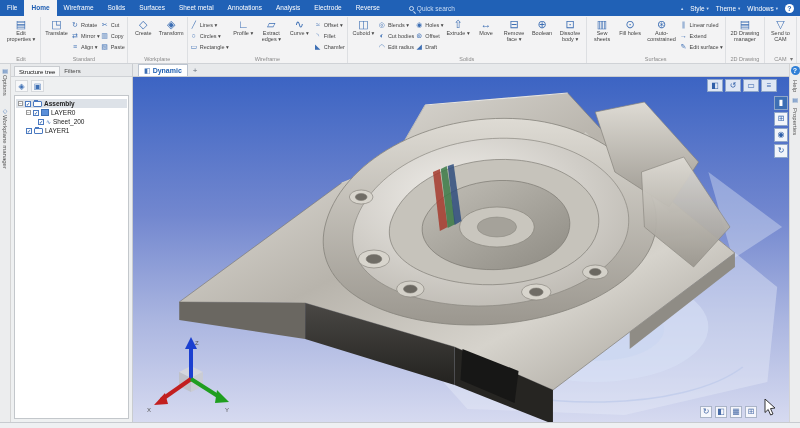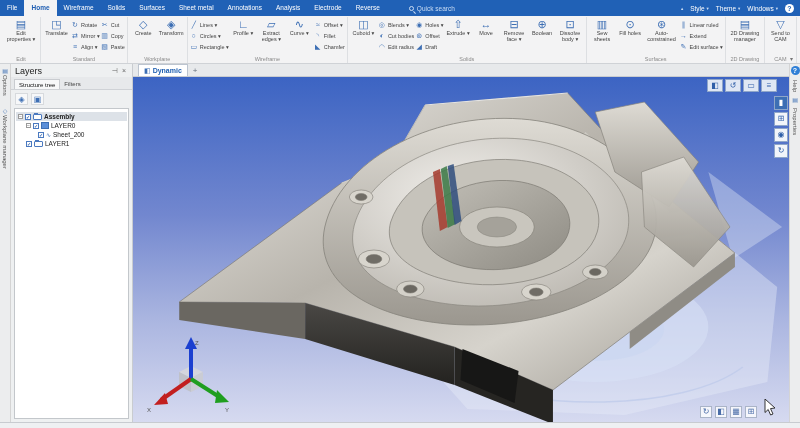--- a/index.html
+++ b/index.html
@@ -354,25 +354,20 @@
         <span class="vico">▤</span>
         <span class="vtext">Options</span>
       </div>
       <div class="vitem">
         <span class="vico">◇</span>
         <span class="vtext">Workplane manager</span>
       </div>
     </div>
 
     <div class="panel">
-      <div class="phead">
-        <span class="ptitle">Layers</span>
-        <span class="pico">⊣</span>
-        <span class="pico">×</span>
-      </div>
       <div class="ptabs">
         <span class="ptab active">Structure tree</span>
         <span class="ptab">Filters</span>
       </div>
       <div class="ptools">
         <span class="ptool">◈</span>
         <span class="ptool">▣</span>
       </div>
       <div class="ptree">
         <div class="trow hl">

